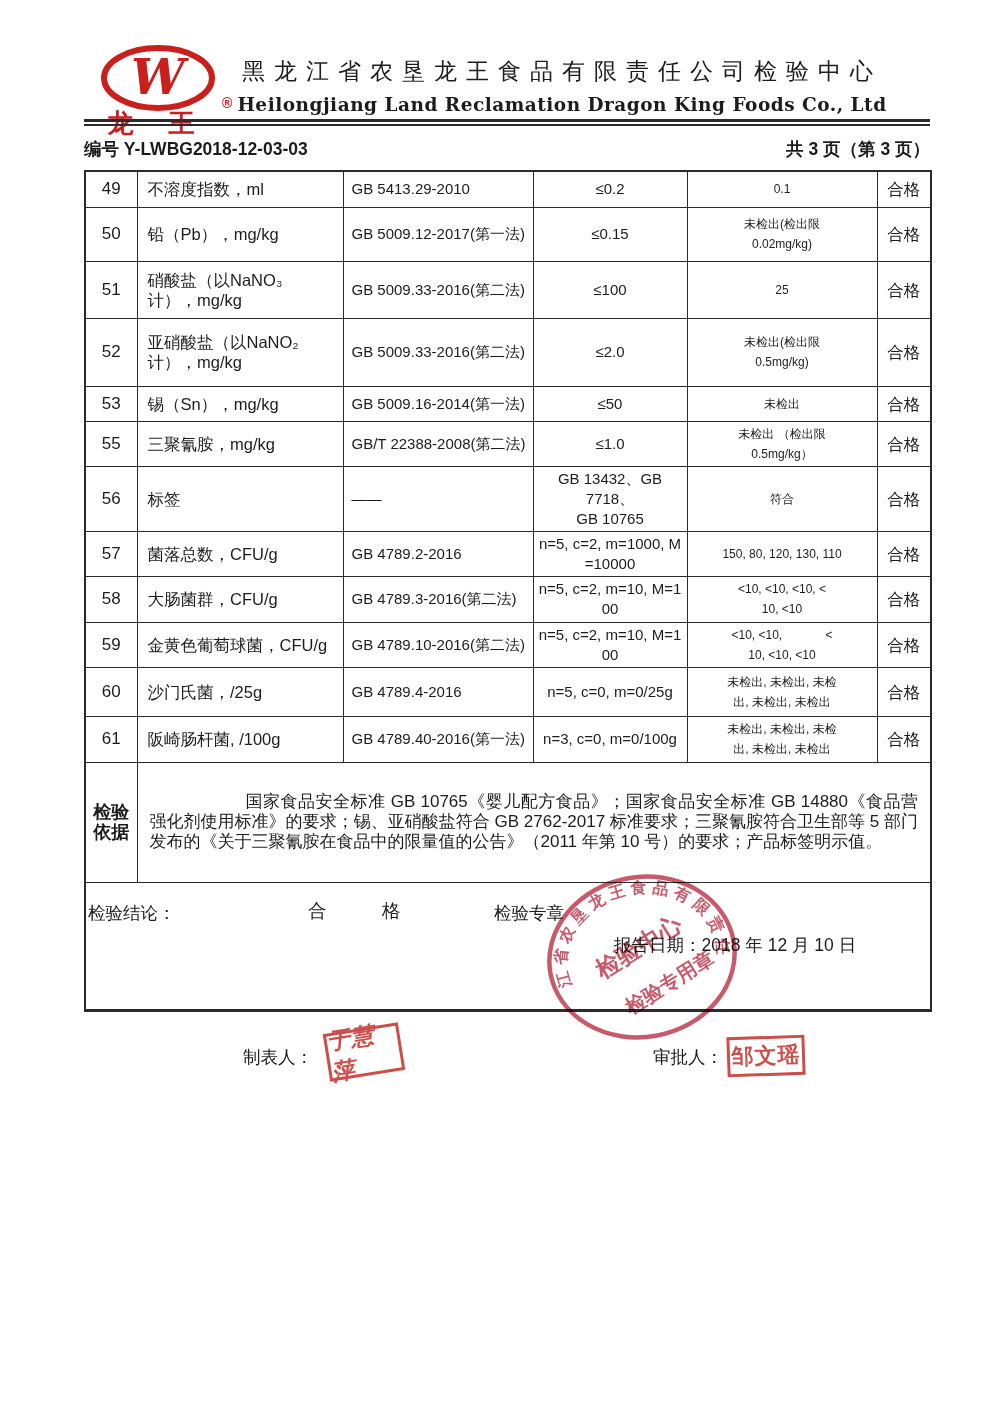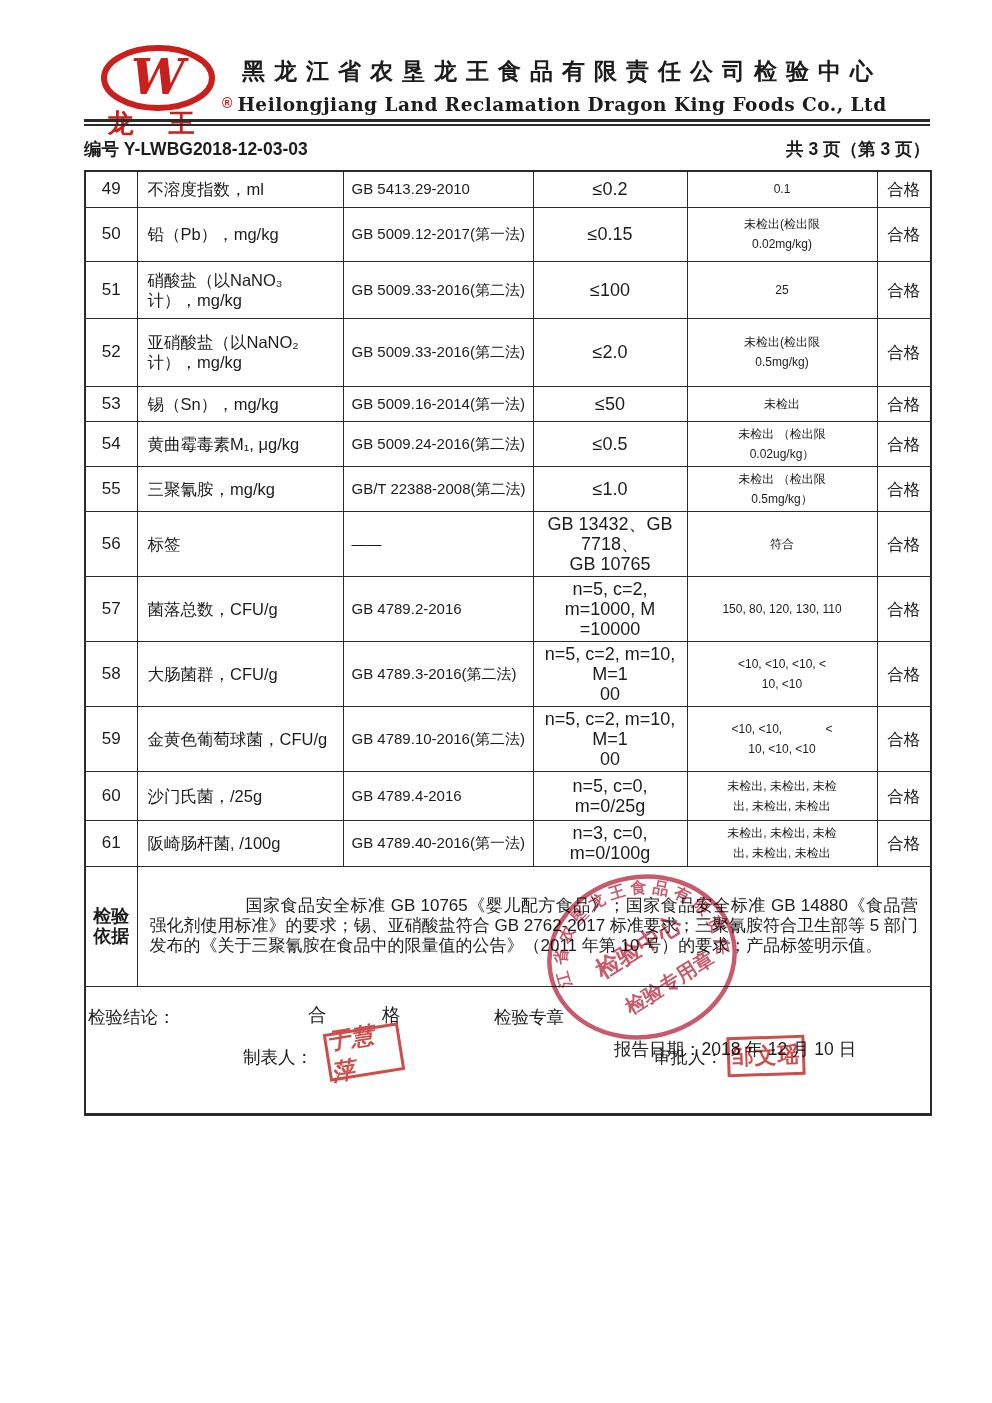--- a/index.html
+++ b/index.html
@@ -14,21 +14,21 @@
   body{
     width:992px;height:1403px;position:relative;
     font-family:"Liberation Sans",sans-serif;
     color:var(--ink);
   }
   .page{position:absolute;inset:0;background:#fff;}
 
   
   .logo{position:absolute;left:96px;top:42px;}
   .title-block{position:absolute;left:232px;top:56px;width:660px;text-align:center;}
-  .company-cn{font-size:23px;font-weight:bold;letter-spacing:9px;white-space:nowrap;}
+  .company-cn{font-size:23px;font-weight:normal;letter-spacing:9px;white-space:nowrap;}
   .company-en{margin-top:7px;font-size:18.5px;font-weight:bold;
     font-family:"DejaVu Serif","Liberation Serif",serif;letter-spacing:0.5px;white-space:nowrap;}
   .double-rule{position:absolute;left:84px;top:119px;width:846px;height:7px;
     border-top:3px solid var(--line);border-bottom:2px solid var(--line);}
   .docno-row{position:absolute;left:84px;top:137px;width:846px;display:flex;
     justify-content:space-between;font-size:17.5px;font-weight:bold;align-items:flex-end;}
 
   
   table.results{
     position:absolute;left:84px;top:170px;width:846px;
@@ -36,21 +36,21 @@
     border:2px solid var(--line);border-bottom:3px solid var(--line);
   }
   table.results td{
     border:1px solid var(--line);
     vertical-align:middle;line-height:20px;padding:2px 4px;
     white-space:pre-wrap;overflow:hidden;
   }
   .col-no{width:52px;text-align:center;font-size:17px;}
   .col-item{width:206px;text-align:left;padding-left:10px !important;font-size:16.5px;}
   .col-method{width:190px;text-align:left;padding-left:8px !important;font-size:15px;}
-  .col-requirement{width:154px;text-align:center;font-size:18px;}
+  .col-requirement{width:154px;text-align:center;font-size:15px;}
   .col-result{width:190px;text-align:center;font-size:12px;}
   .col-conclusion{width:54px;text-align:center;font-size:16.5px;}
   tr.r1{height:36px} tr.r2{height:54px} tr.r3{height:57px} tr.r4{height:68px}
   tr.r5{height:35px} tr.r6{height:45px} tr.r7{height:45px} tr.r8{height:46px}
   tr.r9{height:44px} tr.r10{height:46px} tr.r11{height:45px} tr.r12{height:49px}
   tr.r13{height:46px}
   
   tr.basis-row{height:120px;}
   td.basis-label{
     text-align:center;font-size:18px;font-weight:bold;
@@ -156,29 +156,20 @@
           <td class="col-conclusion">合格</td>
         </tr>
         <tr class="r5">
           <td class="col-no">53</td>
           <td class="col-item">锡（Sn），mg/kg</td>
           <td class="col-method">GB 5009.16-2014(第一法)</td>
           <td class="col-requirement">≤50</td>
           <td class="col-result">未检出</td>
           <td class="col-conclusion">合格</td>
         </tr>
-        <tr class="r6">
-          <td class="col-no">54</td>
-          <td class="col-item">黄曲霉毒素M₁, μg/kg</td>
-          <td class="col-method">GB 5009.24-2016(第二法)</td>
-          <td class="col-requirement">≤0.5</td>
-          <td class="col-result">未检出 （检出限
-0.02ug/kg）</td>
-          <td class="col-conclusion">合格</td>
-        </tr>
         <tr class="r7">
           <td class="col-no">55</td>
           <td class="col-item">三聚氰胺，mg/kg</td>
           <td class="col-method">GB/T 22388-2008(第二法)</td>
           <td class="col-requirement">≤1.0</td>
           <td class="col-result">未检出 （检出限
 0.5mg/kg）</td>
           <td class="col-conclusion">合格</td>
         </tr>
         <tr class="r8">

